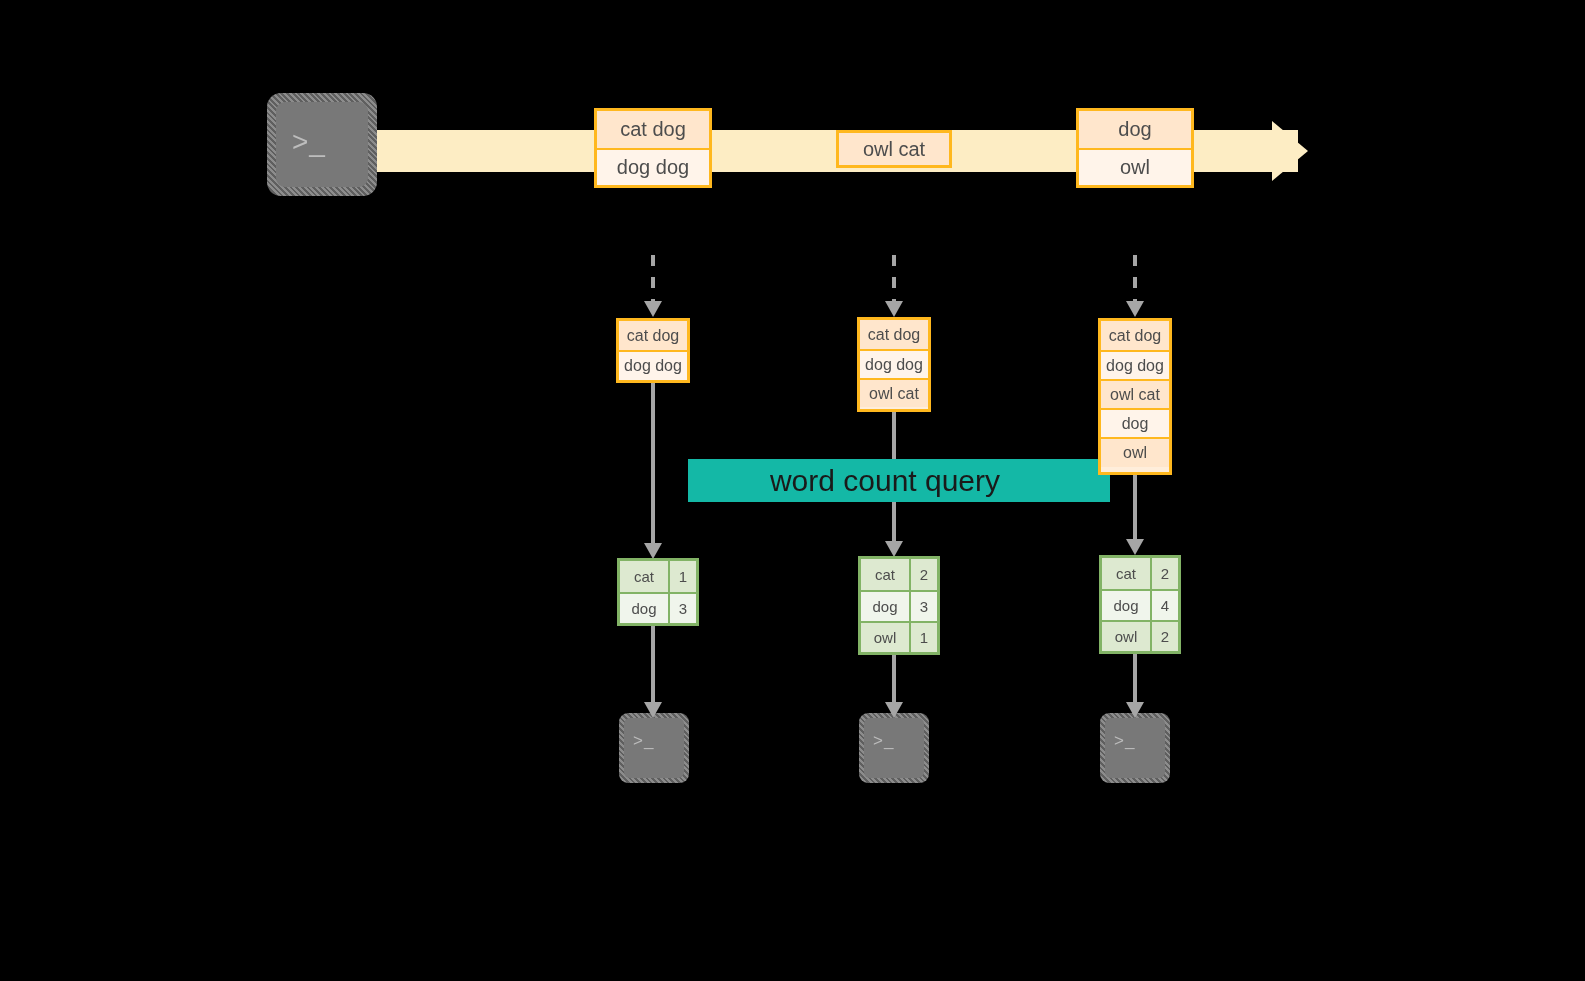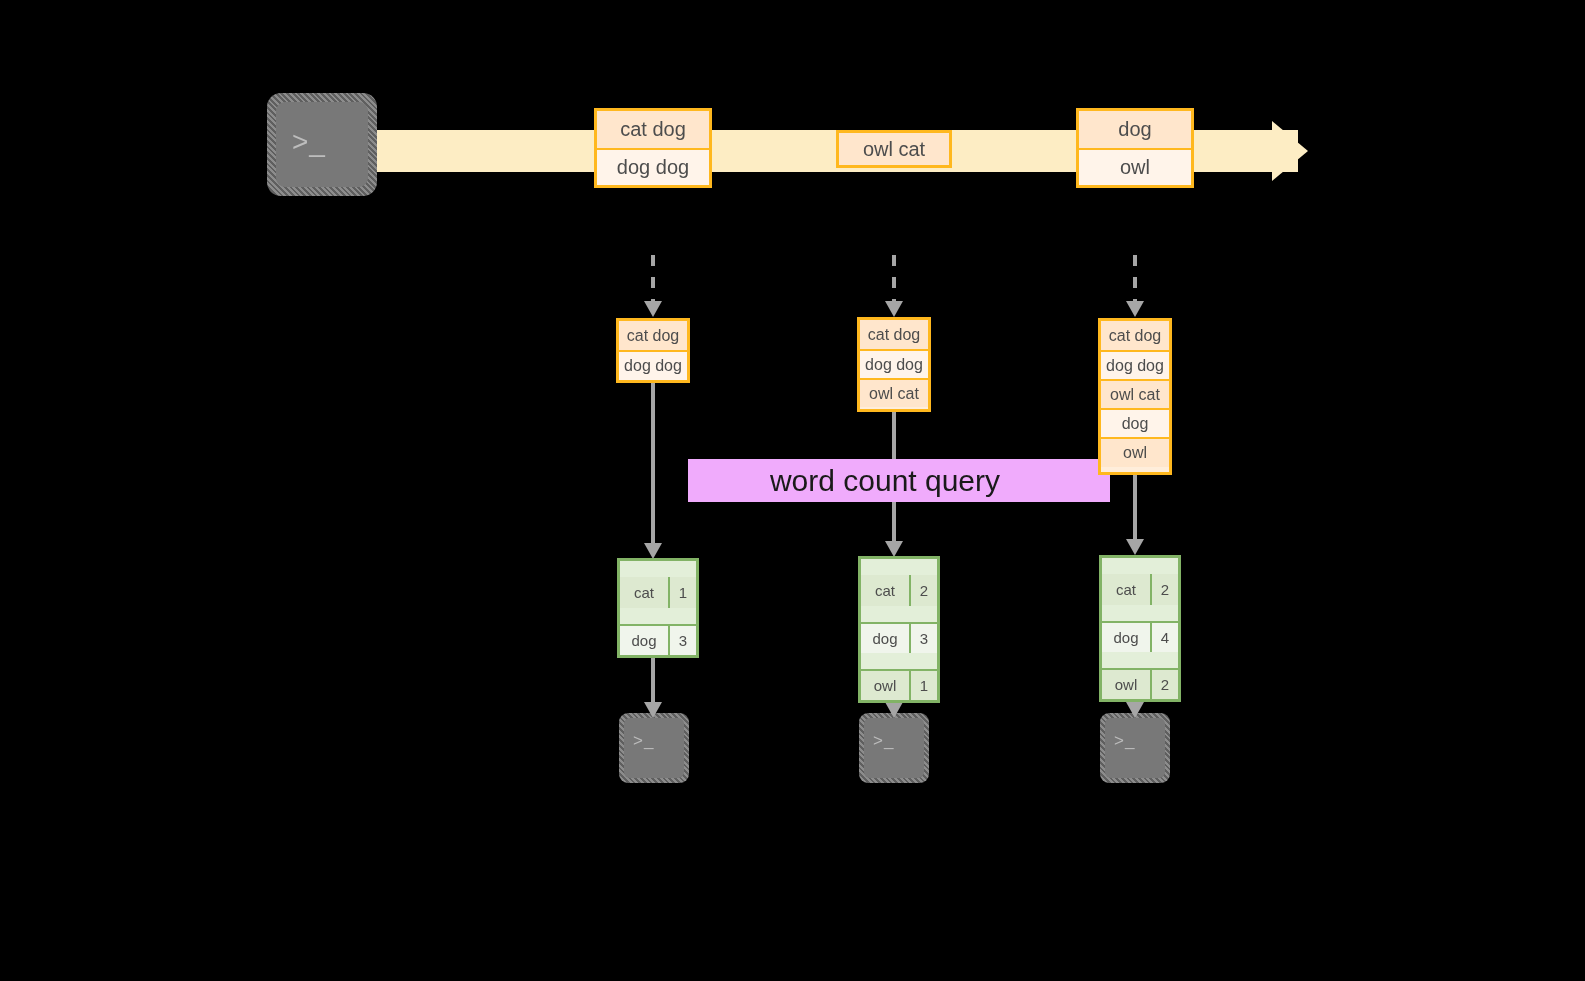--- a/index.html
+++ b/index.html
@@ -107,21 +107,20 @@
     border: 3px solid #82b366;
     background: #e3efd9;
     display: flex;
     flex-direction: column;
     z-index: 6;
   }
   .table .trow {
     display: flex;
     box-sizing: border-box;
     height: 31px;
-    margin-top: 16px;
   }
   .table .trow + .trow { border-top: 2px solid #82b366; }
   .table .tcell {
     box-sizing: border-box;
     display: flex;
     align-items: center;
     justify-content: center;
     color: #4d4d4d;
     font-size: 15px;
   }
@@ -155,21 +154,21 @@
     width: 0;
     height: 0;
     border-left: 9px solid transparent;
     border-right: 9px solid transparent;
     border-top: 16px solid #a6a6a6;
   }
 
   
   .band {
     position: absolute;
-    background: #f0abfc;
+    background: #14b8a6;
     z-index: 5;
     display: flex;
     align-items: center;
     justify-content: center;
   }
   .band .band-text {
     color: #1a1a1a;
     font-size: 30px;
     white-space: nowrap;
     transform: translateX(-14px);

